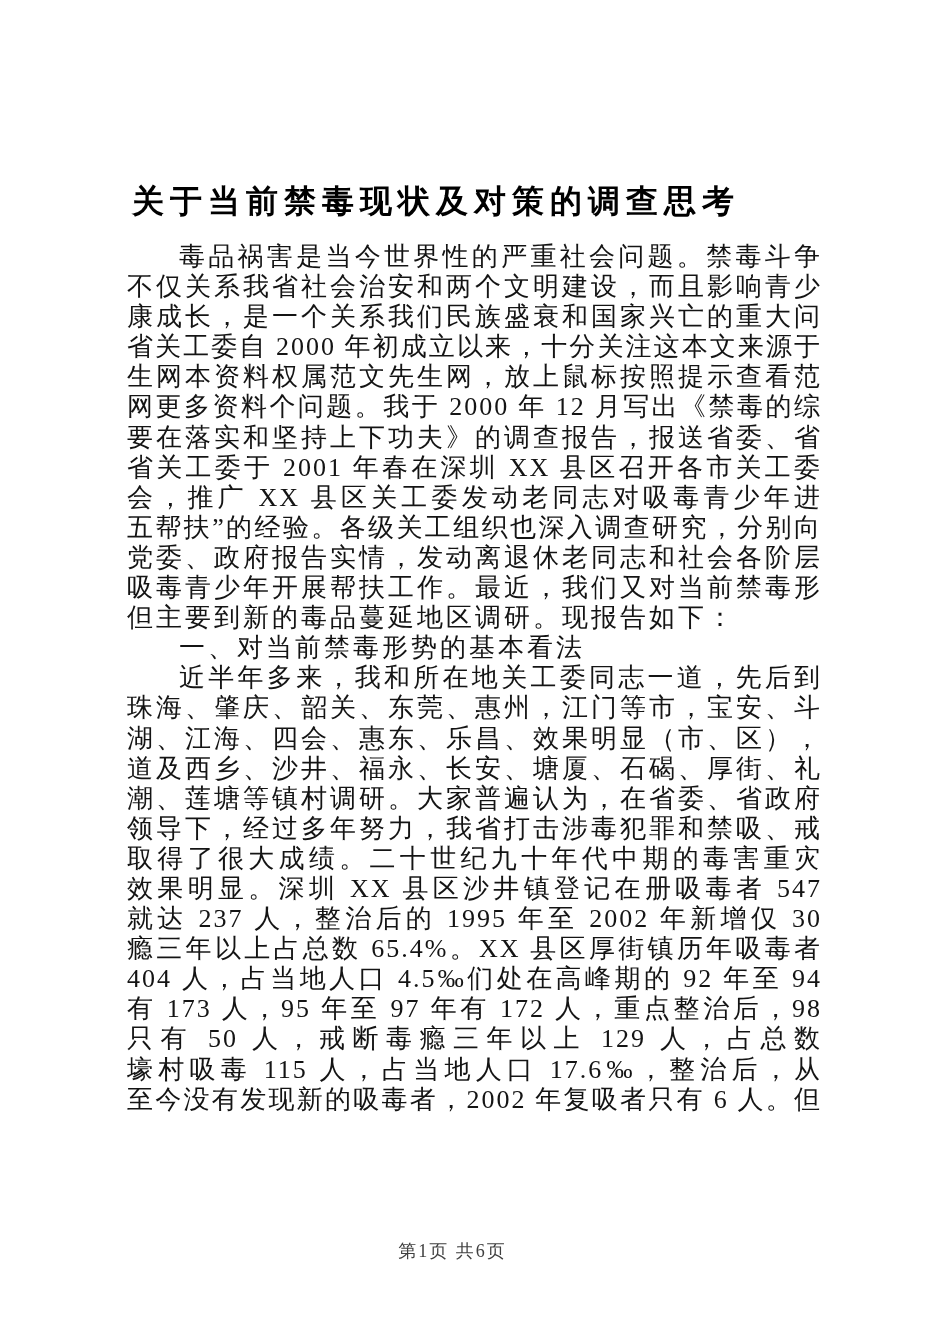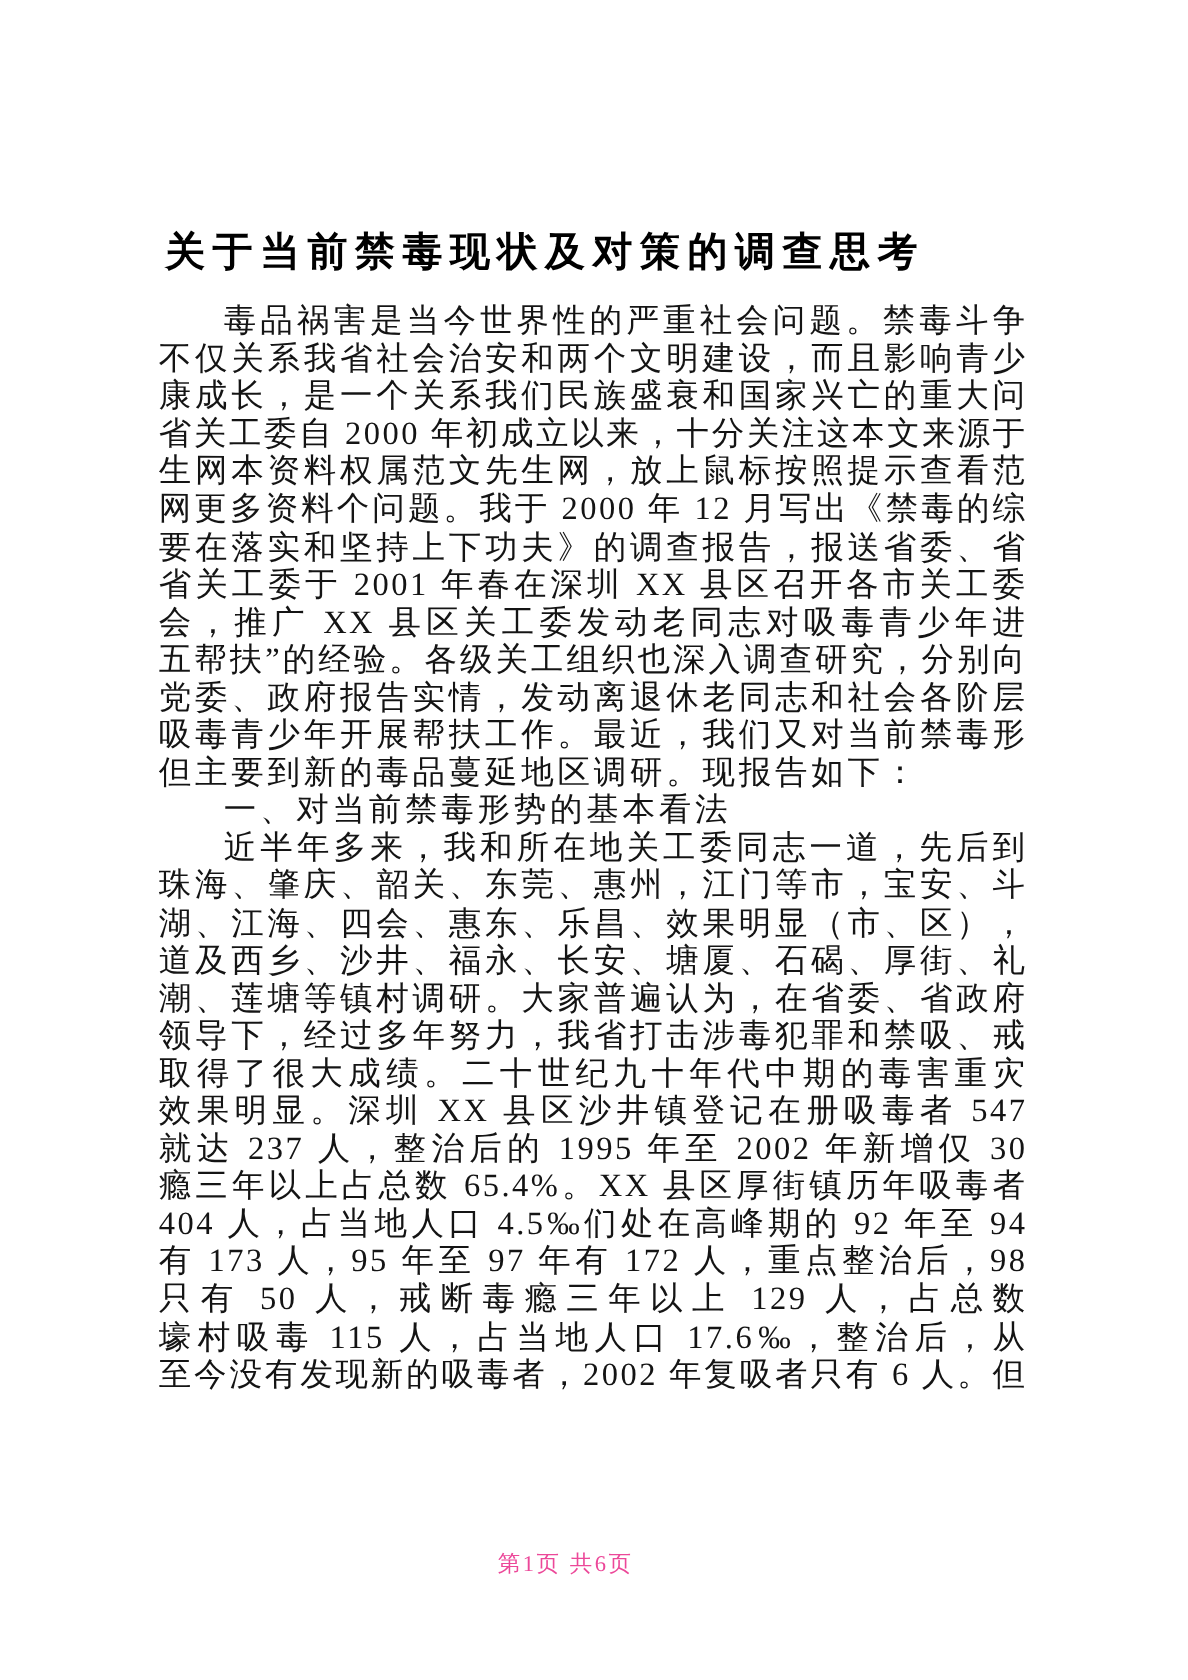--- a/index.html
+++ b/index.html
@@ -50,21 +50,21 @@
     position: absolute;
     top: 1239px;
     left: 0;
     width: 100%;
     text-align: center;
     padding-left: 33px;
     box-sizing: border-box;
     font-size: 18px;
     line-height: 24px;
     letter-spacing: 2px;
-    color: #ec4899;
+    color: #404040;
   }
 </style>
 </head>
 <body>
 
 <div class="page">
   <h1 class="title">关于当前禁毒现状及对策的调查思考</h1>
 
   <div class="content">
     <div class="line indent">毒品祸害是当今世界性的严重社会问题。禁毒斗争的成败，</div>

